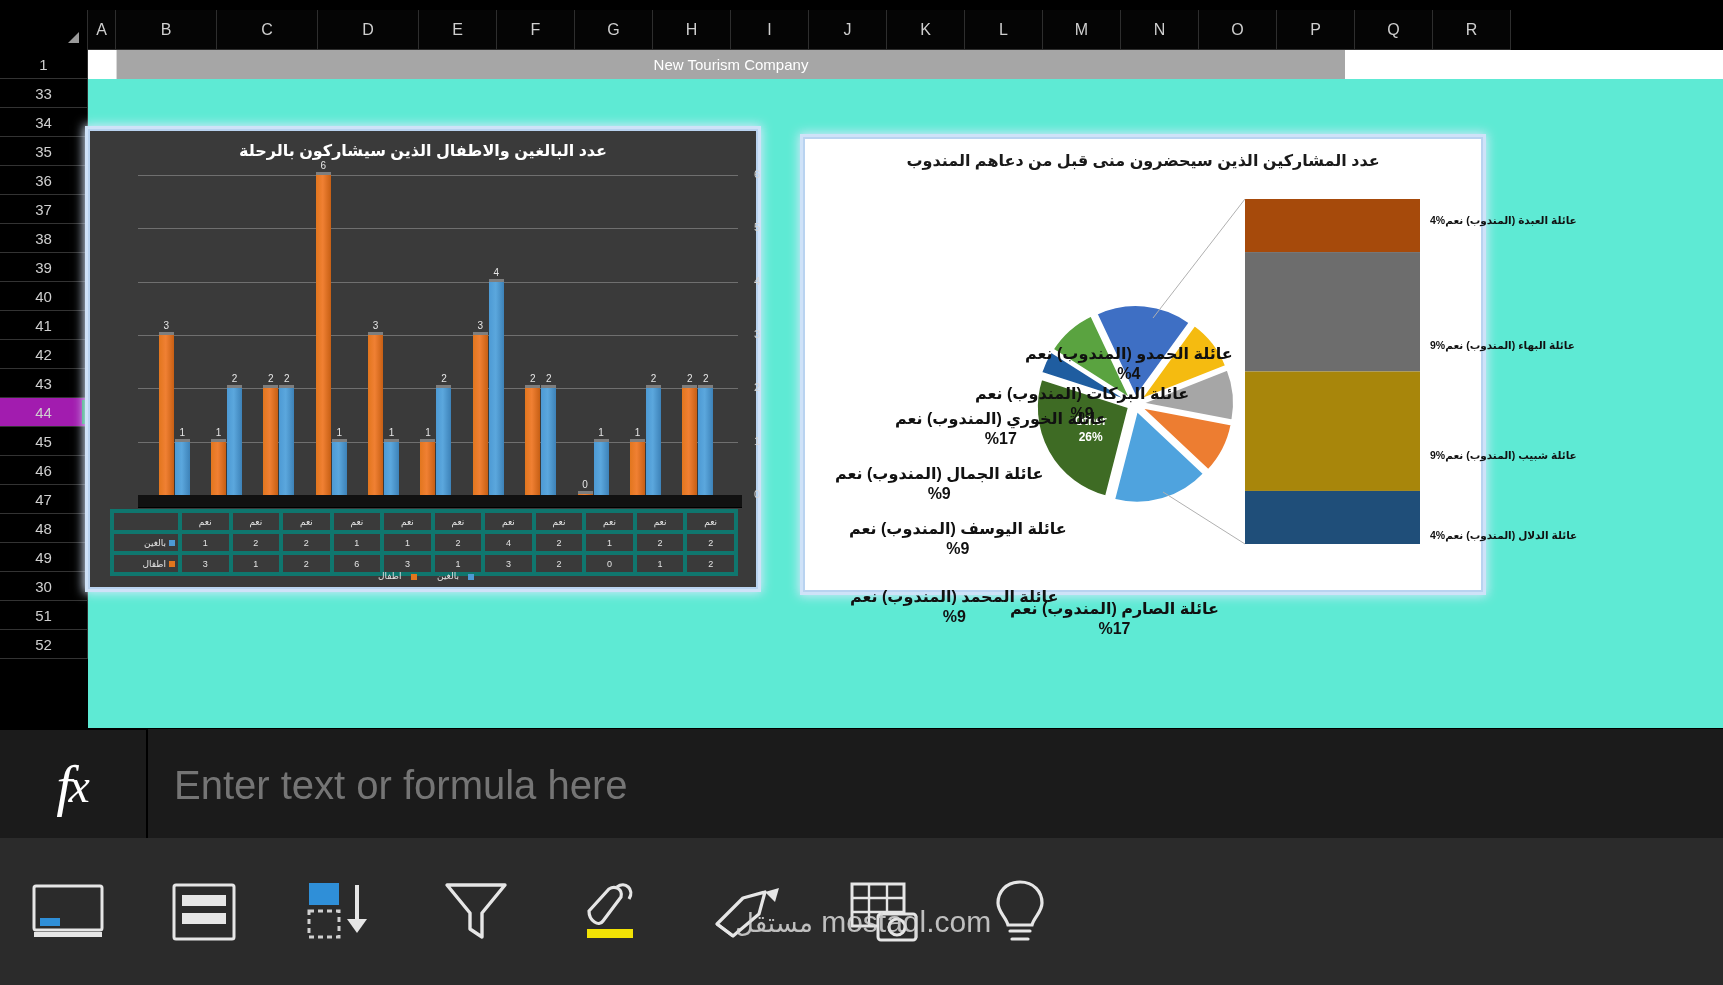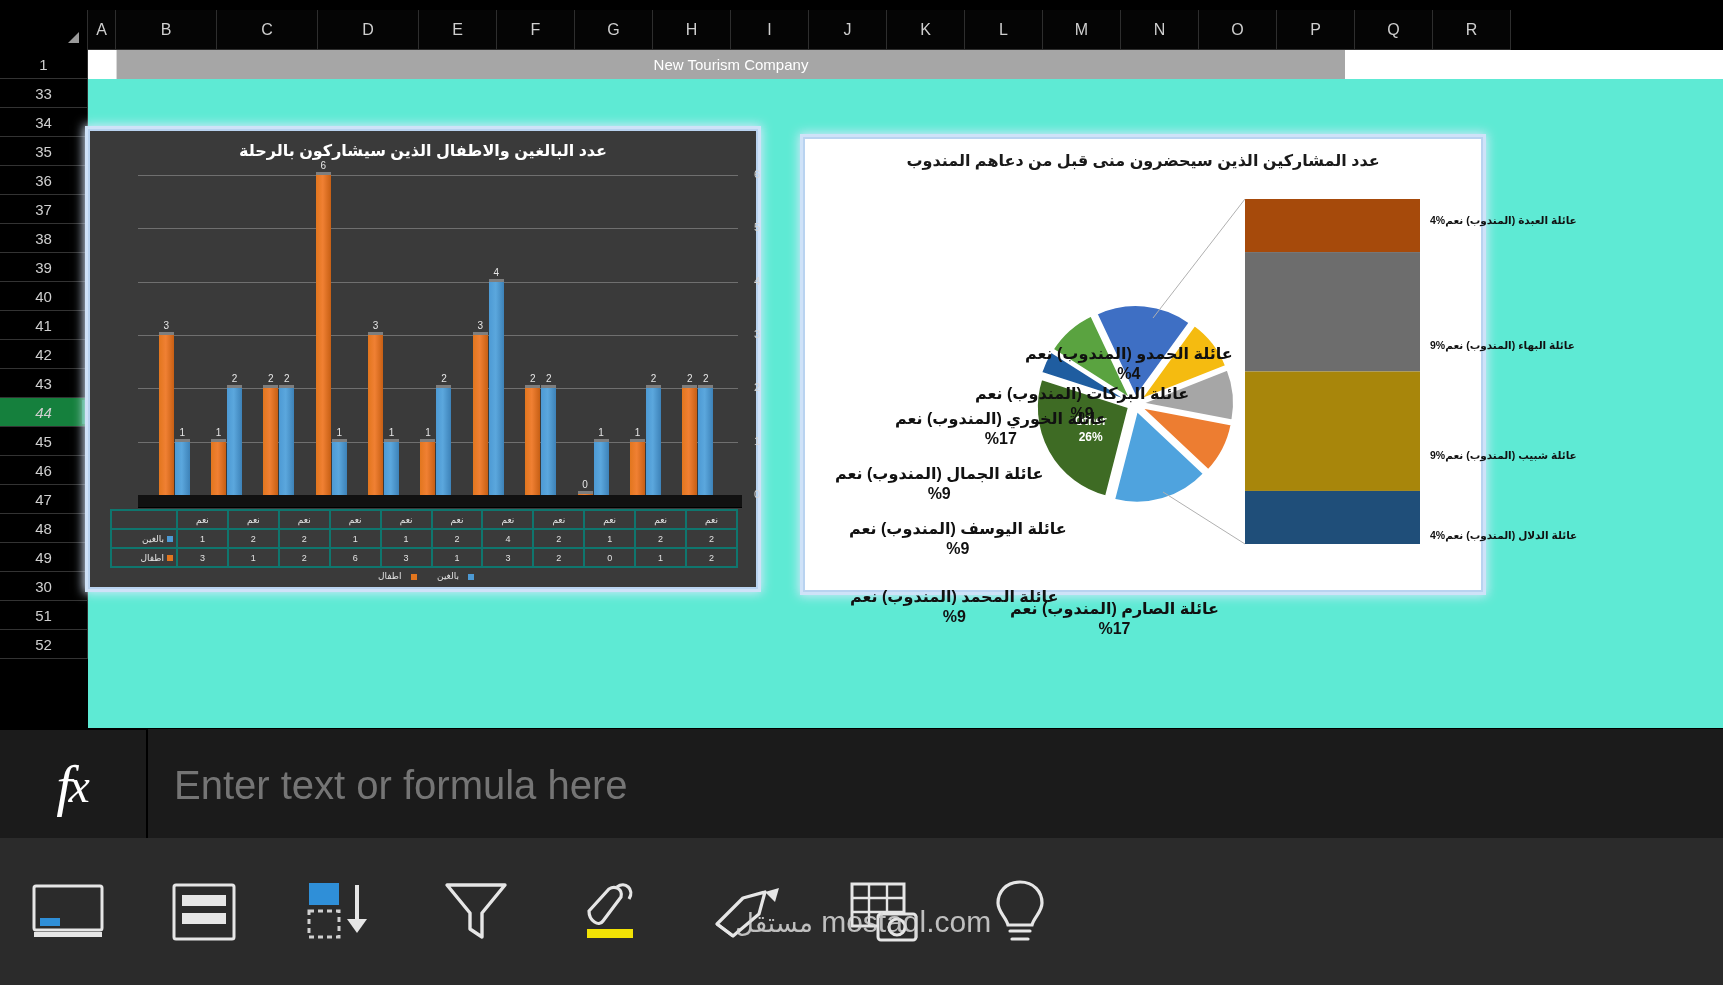--- a/index.html
+++ b/index.html
@@ -31,21 +31,21 @@
   }
 
   
   .rowheads{position:absolute;left:0;top:50px;width:88px;}
   .rowhead{
     height:29px;box-sizing:border-box;background:#000;
     border-bottom:1px solid #333;border-right:1px solid #2e2e2e;
     display:flex;align-items:center;justify-content:center;
     color:#cfcfcf;font-size:15px;user-select:none;position:relative;
   }
-  .rowhead.sel{background:#15803d;font-style:italic;}
+  .rowhead.sel{background:#a21caf;}
   .rowhead.sel:after{
     content:"";position:absolute;right:0;top:2px;bottom:2px;width:5px;background:#21a366;
   }
 
   
   .gridbody{position:absolute;left:88px;top:50px;right:0;bottom:0;background:#fff;}
   .title-row{
     position:absolute;left:0;top:0;height:29px;width:1635px;display:flex;align-items:stretch;
   }
   .title-blank{width:28px;background:#fff;border-right:1px solid #d8d8d8;}
@@ -77,21 +77,21 @@
   .bar .cap{position:absolute;left:0;right:0;top:-3px;height:3px;background:rgba(255,255,255,.35);}
   .bar .vl{
     position:absolute;left:-7px;right:-7px;top:-15px;text-align:center;
     color:#e6e6e6;font-size:10px;
   }
   .axis3d{position:absolute;left:48px;top:364px;width:604px;height:12px;background:#111;
     box-shadow:0 1px 0 #000;}
   
   .dtable{position:absolute;left:20px;top:378px;width:628px;border-collapse:collapse;}
   .dtable td{
-    border:2px solid #0f766e;color:#e3e3e3;font-size:9px;text-align:center;height:15px;margin-top:48px;
+    border:4px solid #0f766e;color:#e3e3e3;font-size:9px;text-align:center;height:15px;margin-top:48px;
   }
   .dtable td.hdr{width:60px;text-align:right;padding-right:3px;direction:rtl;font-size:9px;}
   .sw{display:inline-block;width:6px;height:6px;margin-left:3px;vertical-align:middle;}
   .sw.b{background:#4d9ad4;} .sw.o{background:#e2761e;}
   .blegend{position:absolute;left:0;right:0;top:440px;text-align:center;font-size:9px;color:#e0e0e0;direction:rtl;}
   .blegend span{margin:0 6px;}
 
   
   #piechart{
     left:715px;top:58px;width:680px;height:455px;background:#fff;

